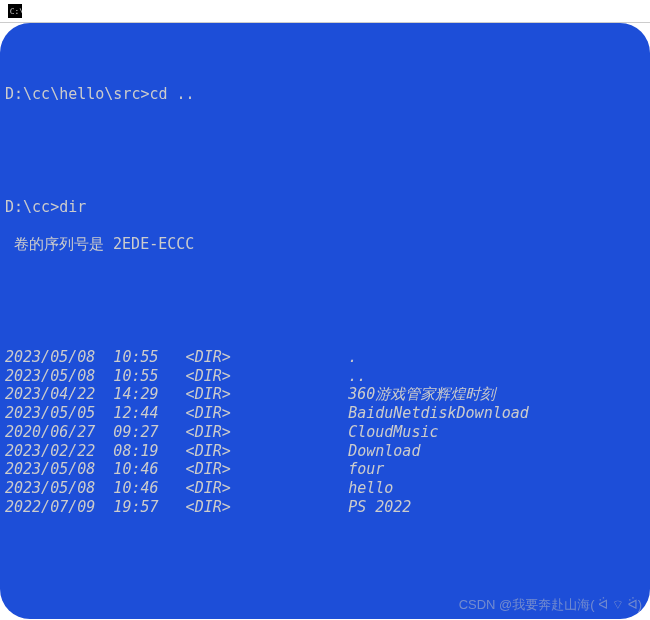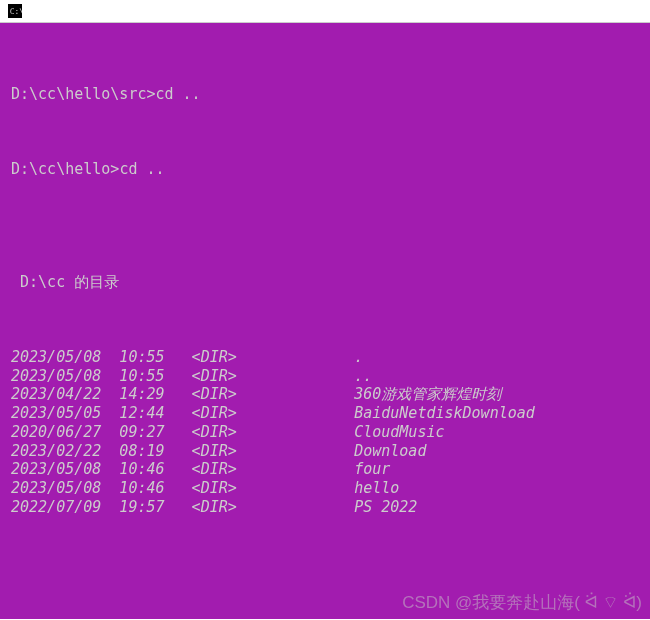--- a/index.html
+++ b/index.html
@@ -20,39 +20,40 @@
       font-family: "Segoe UI", Tahoma, sans-serif;
       font-size: 12px;
       color: #000;
     }
     .title-icon {
       width: 14px;
       height: 14px;
       display: inline-block;
     }
     .terminal {
-      background: #a21caf;
+      background: #1d4ed8;
       color: #ccc;
       width: 100%;
       height: calc(100% - 24px);
-      padding: 6px 1px 6px 11px;
+      padding: 6px 1px 6px 5px;
       font-size: 15px;
       line-height: 1.25;
       white-space: pre;
       position: relative;
       font-family: "NSimSun", "SimSun", Consolas, monospace;
+      border-radius: 30px;
     }
     .line { white-space: pre; }
     .dir-row { white-space: pre; font-style: italic; }
     .watermark {
       position: absolute;
       right: 8px;
       bottom: 6px;
       color: rgba(200,200,200,0.5);
-      font-size: 17px;
+      font-size: 13px;
       font-family: "Microsoft YaHei", sans-serif;
       pointer-events: none;
     }
     .blank { height: 1.25em; }
   </style>
 </head>
 <body>
 
 <div class="title-bar">
   <span class="title-icon">
@@ -60,24 +61,24 @@
       <rect x="0" y="0" width="16" height="16" fill="#000"></rect>
       <text x="2" y="11" font-size="9" fill="#ccc" font-family="monospace">C:\</text>
     </svg>
   </span>
 </div>
 
 <div class="terminal">
 <div class="blank"></div>
 <div class="line"><span>D:\cc\hello\src&gt;</span><span>cd ..</span></div>
 <div class="blank"></div>
-<div class="line"><span>D:\cc\hello&gt;</span><span>cd ..</span></div>
 <div class="blank"></div>
+<div class="line"><span>D:\cc&gt;</span><span>dir</span></div>
+<div class="line"> 卷的序列号是 2EDE-ECCC</div>
 <div class="blank"></div>
-<div class="line"> D:\cc 的目录</div>
 <div class="blank"></div>
 <div id="dir-listing"><div class="dir-row">2023/05/08  10:55   &lt;DIR&gt;             .</div><div class="dir-row">2023/05/08  10:55   &lt;DIR&gt;             ..</div><div class="dir-row">2023/04/22  14:29   &lt;DIR&gt;             360游戏管家辉煌时刻</div><div class="dir-row">2023/05/05  12:44   &lt;DIR&gt;             BaiduNetdiskDownload</div><div class="dir-row">2020/06/27  09:27   &lt;DIR&gt;             CloudMusic</div><div class="dir-row">2023/02/22  08:19   &lt;DIR&gt;             Download</div><div class="dir-row">2023/05/08  10:46   &lt;DIR&gt;             four</div><div class="dir-row">2023/05/08  10:46   &lt;DIR&gt;             hello</div><div class="dir-row">2022/07/09  19:57   &lt;DIR&gt;             PS 2022</div></div>
 
 
 
 
 
 <div class="watermark">CSDN @我要奔赴山海( ᐛ ⌔ ᐛ)</div>
 </div>
 

